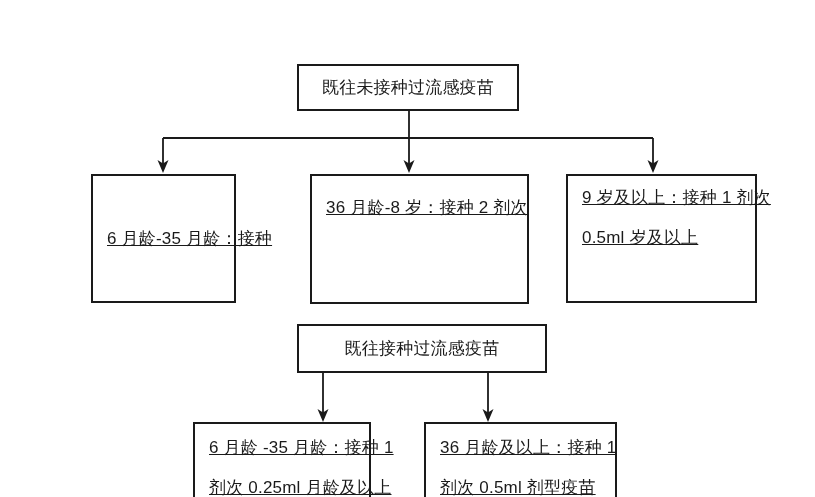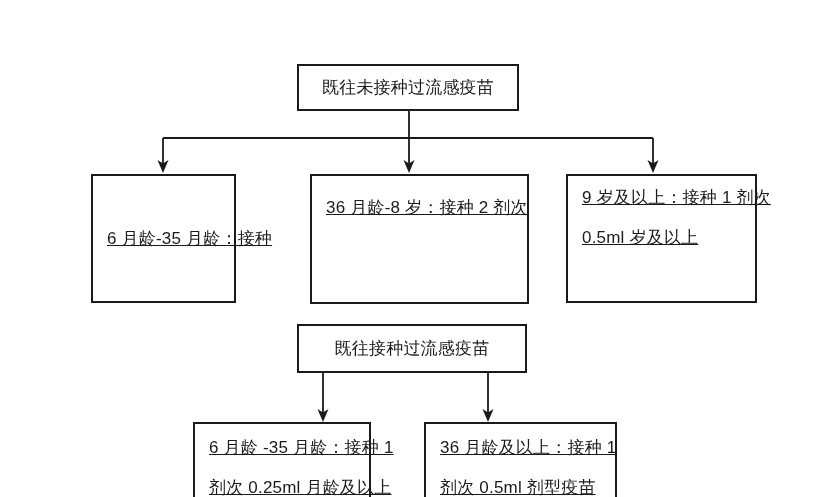--- a/index.html
+++ b/index.html
@@ -108,21 +108,21 @@
 
   <div class="node left-node detail compact" style="left:310px;top:138px;width:219px;height:130px;padding-bottom:62px;">
     <span class="node-line">36 月龄-8 岁：接种 2 剂次</span>
   </div>
 
   <div class="node left-node detail compact" style="left:566px;top:138px;width:191px;height:129px;padding-bottom:42px;">
     <span class="node-line">9 岁及以上：接种 1 剂次</span>
     <span class="node-line">0.5ml 岁及以上</span>
   </div>
 
-  <div class="node center-node hdr" style="left:297px;top:288px;width:230px;height:49px;">
+  <div class="node center-node hdr" style="left:297px;top:288px;width:250px;height:49px;">
     <span class="node-line">既往接种过流感疫苗</span>
   </div>
 
   <div class="node left-node detail compact" style="left:193px;top:386px;width:178px;height:91px;">
     <span class="node-line">6 月龄 -35 月龄：接种 1</span>
     <span class="node-line">剂次 0.25ml 月龄及以上</span>
   </div>
 
   <div class="node left-node detail compact" style="left:424px;top:386px;width:193px;height:91px;">
     <span class="node-line">36 月龄及以上：接种 1</span>

